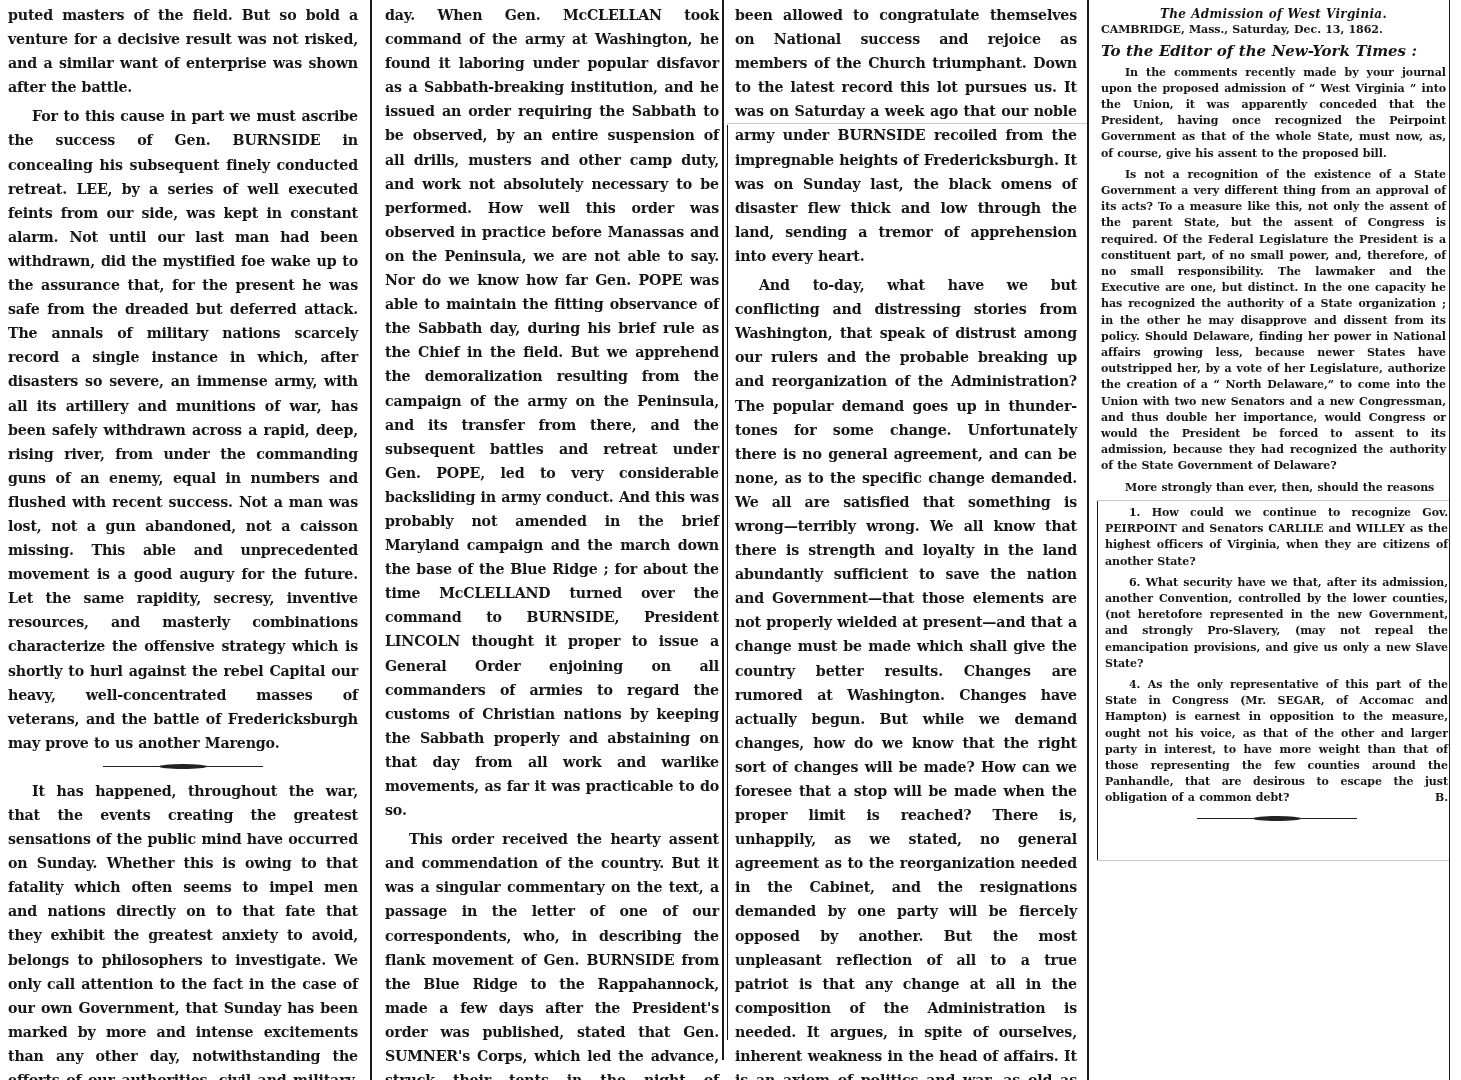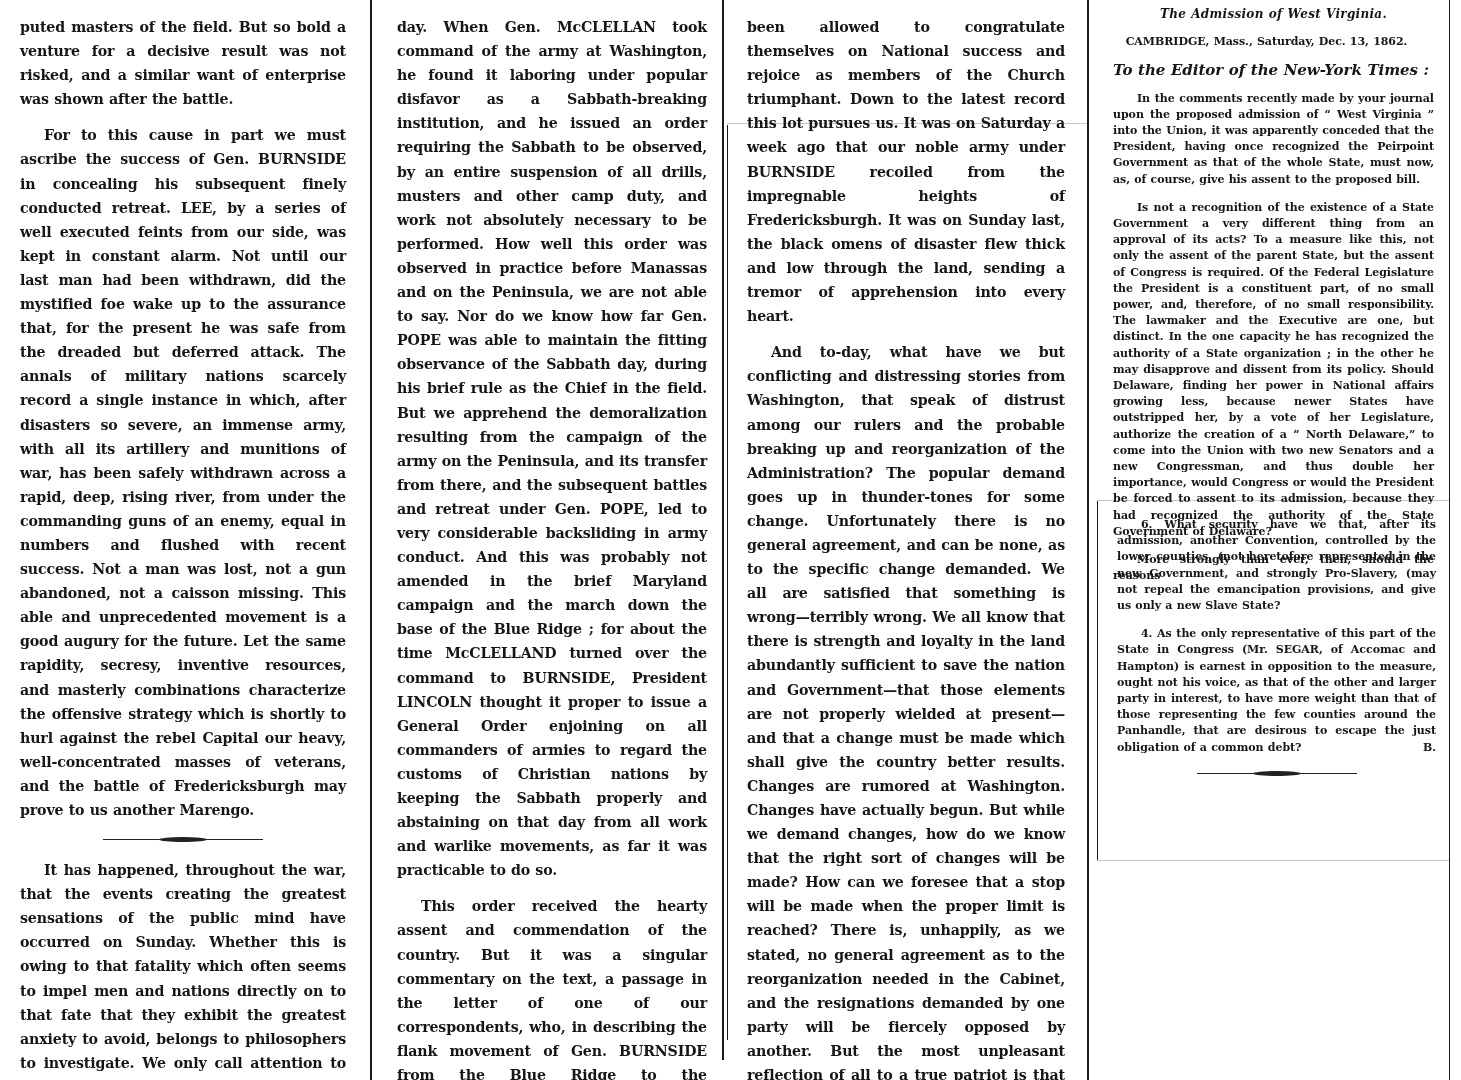--- a/index.html
+++ b/index.html
@@ -14,21 +14,21 @@
     position: absolute;
     font-family: "DejaVu Serif", serif;
     font-weight: bold;
     font-size: 14.2px;
     line-height: 24.1px;
     text-align: justify;
     hyphens: manual;
     letter-spacing: -0.15px;
     word-spacing: 0.5px;
   }
-  .col p { margin: 12px; text-indent: 0; }
+  .col p { margin: 0; text-indent: 0; }
   .col p.ind { text-indent: 24px; }
   .col p.cont { text-indent: 0; }
   .col p + p { margin-top: 5px; }
 
   #col1 { left: 8px; top: 3px; width: 350px; height: 1072px; }
   #col2 { left: 385px; top: 3px; width: 334px; height: 1072px; }
   #col3 { left: 735px; top: 3px; width: 342px; height: 1030px; }
   #col4a { left: 1101px; top: 6px; width: 345px; font-size: 11px; line-height: 16.2px; letter-spacing: -0.05px; }
   #col4b { left: 1105px; top: 505px; width: 343px; font-size: 11px; line-height: 16.2px; letter-spacing: -0.05px; }
 
@@ -43,21 +43,21 @@
   }
   .divider::after {
     content: ""; position: absolute; left: 56px; width: 48px; top: 3px; height: 5px;
     background: #222; border-radius: 50%;
   }
   .headline {
     text-align: center; font-weight: bold; font-size: 14.5px; letter-spacing: 0.3px;
     margin: 0 0 2px 0;
   }
   #col4a .headline { font-size: 12px; margin: 0; font-style: italic; }
-  .dateline { text-align: center; font-size: 11px; margin: 0; padding-right: 14px; }
+  .dateline { text-align: left; font-size: 11px; margin: 0; padding-right: 14px; }
   .salutation { font-style: italic; font-size: 15px; margin: 0 0 2px 0; }
   .signature { float: right; font-weight: bold; }
 </style>
 </head>
 <body>
 
 <div class="rule-v" style="left:370px; top:0; height:1080px;"></div>
 <div class="rule-v" style="left:722px; top:0; height:1060px;"></div>
 <div class="rule-v" style="left:727px; top:125px; height:915px; width:1px;"></div>
 <div class="rule-v" style="left:1087px; top:0; height:1080px;"></div>
@@ -90,16 +90,17 @@
 <article id="col4a" class="col">
   <h3 class="headline">The Admission of West Virginia.</h3>
   <p class="dateline">CAMBRIDGE, Mass., Saturday, Dec. 13, 1862.</p>
   <p class="salutation">To the Editor of the New-York Times :</p>
   <p class="ind">In the comments recently made by your journal upon the proposed admission of “ West Virginia ” into the Union, it was apparently conceded that the President, having once recognized the Peirpoint Government as that of the whole State, must now, as, of course, give his assent to the proposed bill.</p>
   <p class="ind">Is not a recognition of the existence of a State Government a very different thing from an approval of its acts? To a measure like this, not only the assent of the parent State, but the assent of Congress is required. Of the Federal Legislature the President is a constituent part, of no small power, and, therefore, of no small responsibility. The lawmaker and the Executive are one, but distinct. In the one capacity he has recognized the authority of a State organization ; in the other he may disapprove and dissent from its policy. Should Delaware, finding her power in National affairs growing less, because newer States have outstripped her, by a vote of her Legislature, authorize the creation of a “ North Delaware,” to come into the Union with two new Senators and a new Congressman, and thus double her importance, would Congress or would the President be forced to assent to its admission, because they had recognized the authority of the State Government of Delaware?</p>
   <p class="ind">More strongly than ever, then, should the reasons</p>
 </article>
 
 <article id="col4b" class="col">
+  <p class="ind">1. How could we continue to recognize Gov. PEIRPOINT and Senators CARLILE and WILLEY as the highest officers of Virginia, when they are citizens of another State?</p>
   <p class="ind">6. What security have we that, after its admission, another Convention, controlled by the lower counties, (not heretofore represented in the new Government, and strongly Pro-Slavery, (may not repeal the emancipation provisions, and give us only a new Slave State?</p>
   <p class="ind"><span>4. As the only representative of this part of the State in Congress (Mr. SEGAR, of Accomac and Hampton) is earnest in opposition to the measure, ought not his voice, as that of the other and larger party in interest, to have more weight than that of those representing the few counties around the Panhandle, that are desirous to escape the just obligation of a common debt?</span> <span class="signature">B.</span></p>
   <div class="divider"></div>
 </article>
 
 </body></html>

